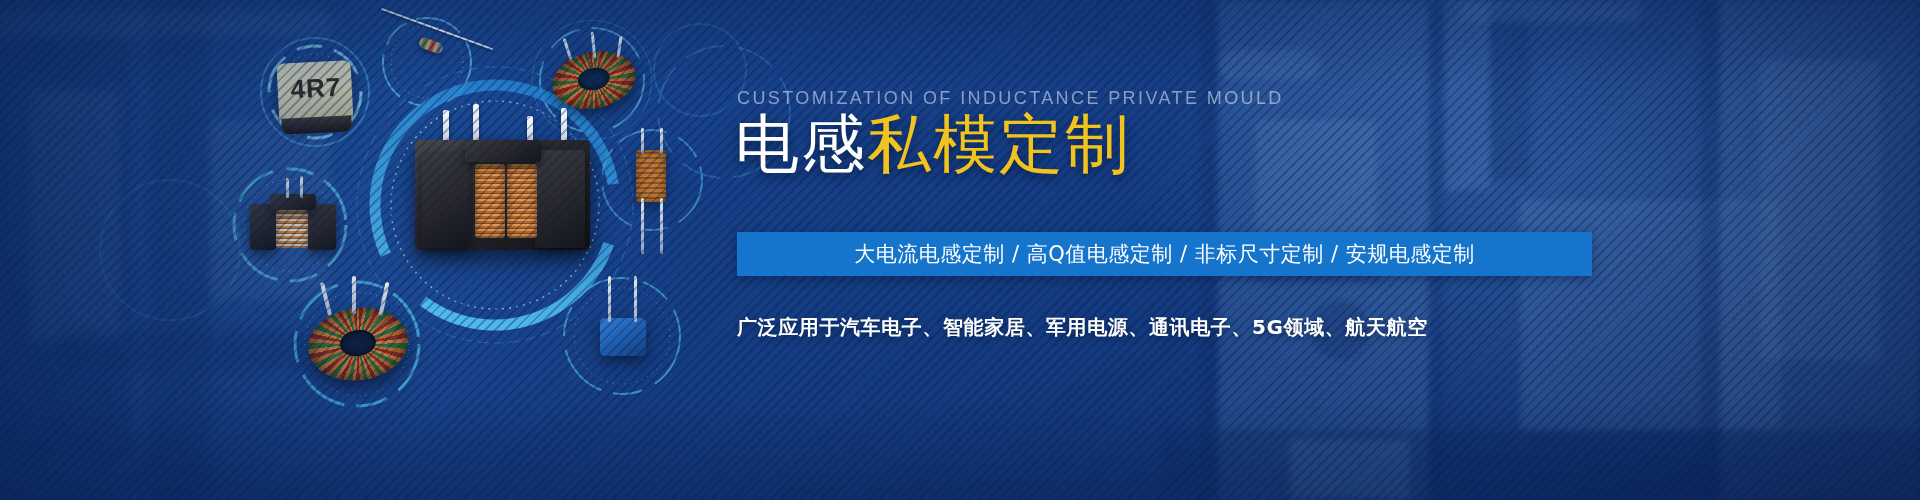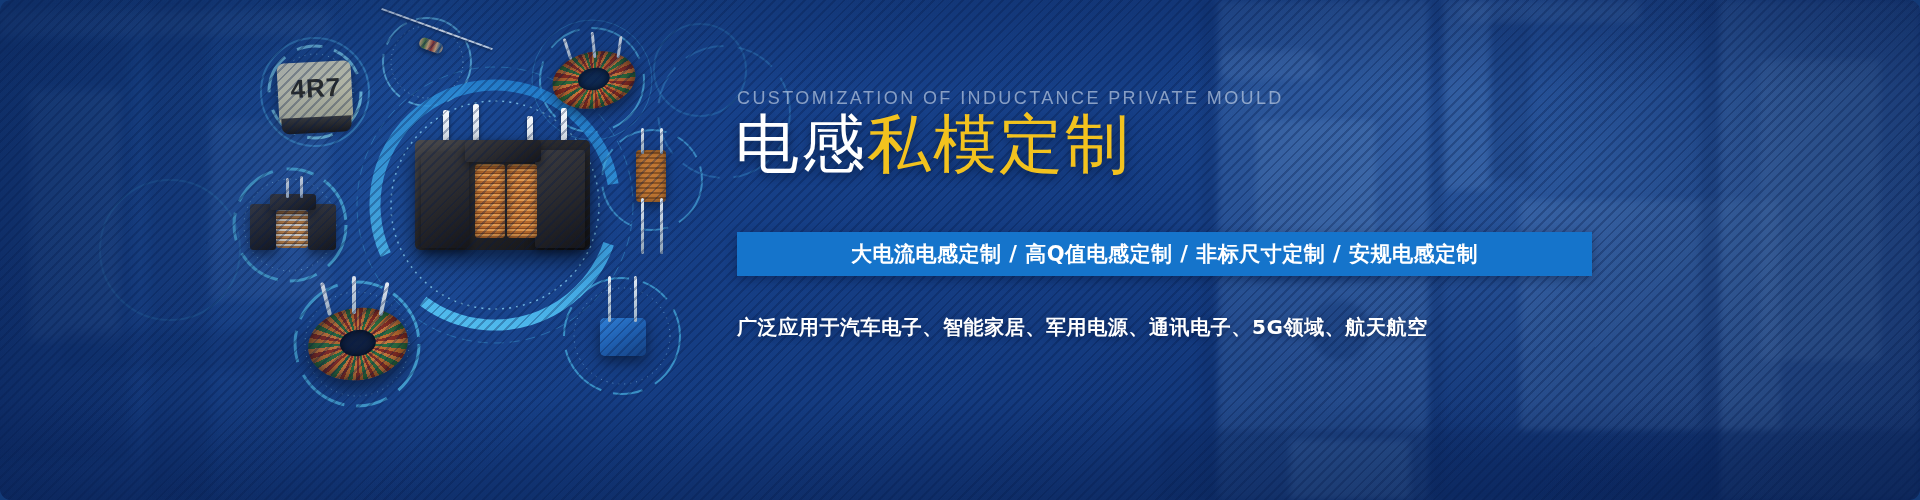--- a/index.html
+++ b/index.html
@@ -2,21 +2,21 @@
 <html><head>
 <meta charset="utf-8">
 <style>
   * { margin:0; padding:0; box-sizing:border-box; }
   html, body { width:1920px; height:500px; overflow:hidden; }
   body {
     font-family:"Liberation Sans","DejaVu Sans",sans-serif;
     background:#123a77;
   }
 
-  .banner { position:relative; width:1920px; height:500px; overflow:hidden;border-radius:11px; }
+  .banner { position:relative; width:1920px; height:500px; overflow:hidden; }
 
   
   .bg-base {
     position:absolute; inset:0;
     background:
       radial-gradient(ellipse 700px 420px at 1620px 180px, rgba(70,120,190,.55), rgba(70,120,190,0) 70%),
       radial-gradient(ellipse 620px 380px at 250px 240px, rgba(40,95,175,.50), rgba(40,95,175,0) 72%),
       linear-gradient(160deg,#1a4b93 0%, #17418a 30%, #143b80 60%, #102f6c 100%);
   }
   
@@ -199,21 +199,21 @@
   .headline .y { color:#f2c21e; }
 
   .feature-bar {
     position:absolute; left:2px; top:232px;
     width:855px; height:44px;
     background:#1574cb;
     display:flex; align-items:center; justify-content:center;
     box-shadow:0 3px 10px rgba(3,18,48,.4);
   }
   .feature-bar span {
-    color:#ffffff; font-size:21px; font-weight:bold; letter-spacing:.5px;
+    color:#ffffff; font-size:21px; font-weight:normal; letter-spacing:.5px;
     white-space:nowrap;
     font-family:"DejaVu Sans","Liberation Sans",sans-serif;
   }
 
   .desc {
     position:absolute; left:2px; top:314px;
     color:#ffffff; font-size:20px; font-weight:bold; letter-spacing:.6px;
     white-space:nowrap;
     font-family:"DejaVu Sans","Liberation Sans",sans-serif;
     text-shadow:0 2px 6px rgba(3,18,48,.5);

